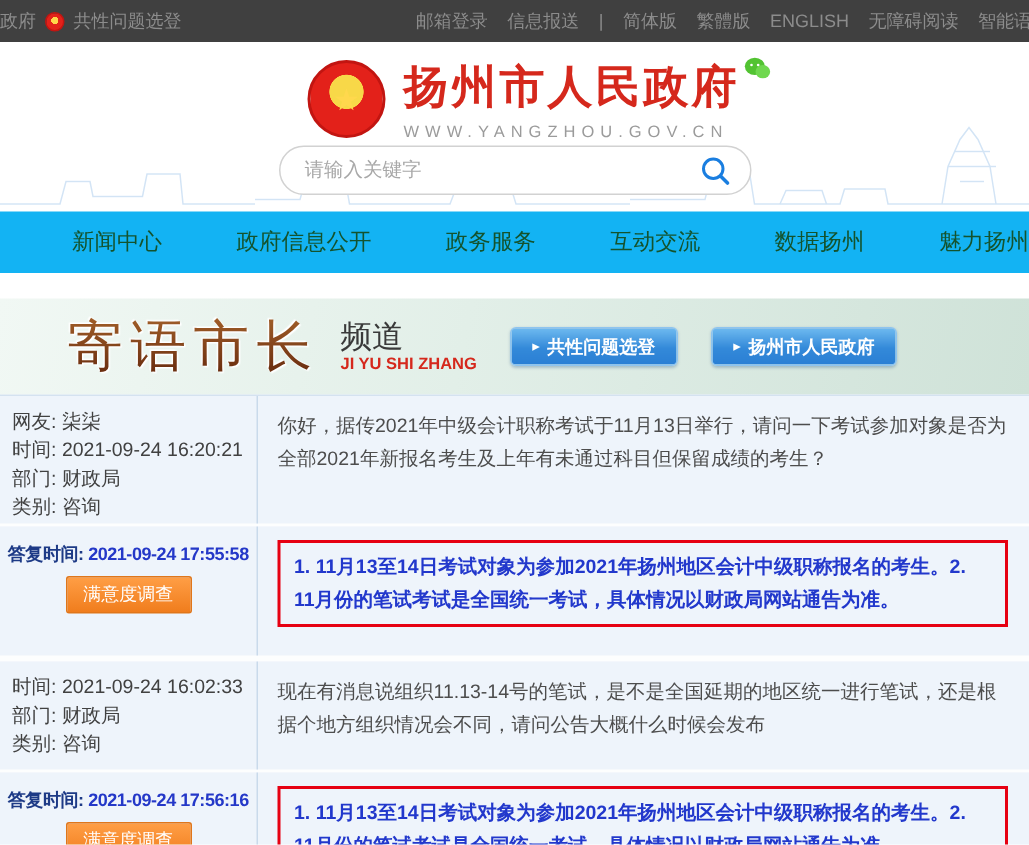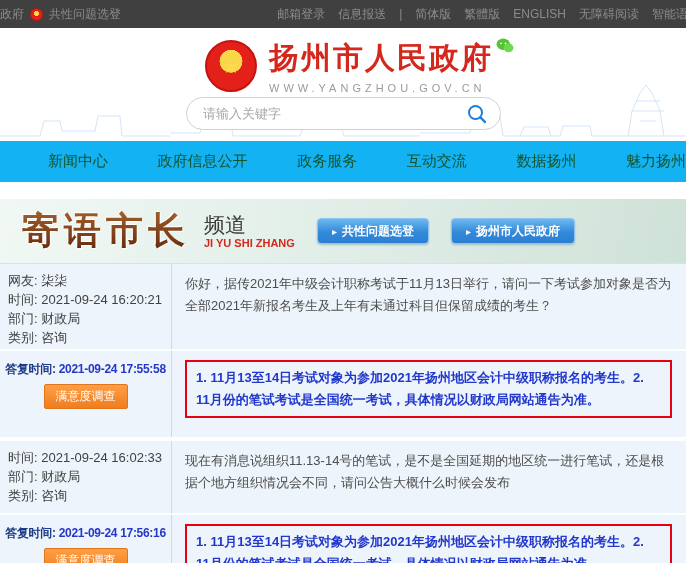--- a/index.html
+++ b/index.html
@@ -30,36 +30,36 @@
   .site-title { font-size:30px; font-weight:bold; color:#d5281c; letter-spacing:2px;
     font-family:"Liberation Sans","DejaVu Sans",sans-serif; }
   .site-url { font-size:11px; color:#9b9b9b; letter-spacing:4px; margin-top:3px; }
   .wechat-line { position:absolute; left:496px; top:10px; display:flex; align-items:center;
     gap:7px; font-size:12px; color:#8c8c8c; }
   .wechat-icon { width:18px; height:16px; position:relative; }
   .search-box { position:absolute; left:186px; top:69px; width:315px; height:33px;
     border:1px solid #d2d2d2; border-radius:17px; background:#fff; display:flex;
     align-items:center; padding:0 12px 0 16px; }
   .search-box input { border:none; outline:none; flex:1; font-size:13px; color:#555;
-    background:transparent; font-family:Liberation Sans, sans-serif; }
+    background:transparent; font-family:Liberation Mono, monospace; }
   .search-box input::placeholder { color:#a8a8a8; }
   .search-btn { width:22px; height:22px; cursor:pointer; flex:0 0 auto; }
 
   
   .nav { position:absolute; left:0; top:141px; width:686px; height:41px; background:#13b3f3;
     display:flex; align-items:center; overflow:hidden; }
   .nav-inner { display:flex; width:740px; padding-left:48px; justify-content:space-between; }
   .nav-item { color:#14532d; font-size:15px; white-space:nowrap; cursor:pointer;text-align:center; }
 
   
   .banner { position:absolute; left:0; top:199px; width:686px; height:64px;
     background:linear-gradient(102deg,#f1f8f4 0%,#e2efe8 45%,#cfe2d8 100%);
     display:flex; align-items:center; }
-  .banner-title { margin-left:22px; font-family:"DejaVu Serif","Liberation Serif",serif;
-    font-size:37px; font-weight:bold; letter-spacing:5px; color:#7c3a12;
+  .banner-title { margin-left:45px; font-family:"DejaVu Serif","Liberation Serif",serif;
+    font-size:37px; font-weight:normal; letter-spacing:5px; color:#7c3a12;
     background:linear-gradient(#a8652c,#5f230a); -webkit-background-clip:text;
     background-clip:text; -webkit-text-fill-color:transparent;
     filter:drop-shadow(1px 1px 0 #fff) drop-shadow(-1px -1px 0 #fff); white-space:nowrap; }
   .banner-channel { margin-left:14px; line-height:1.15; }
   .channel-cn { font-size:21px; color:#3a3a3a; }
   .channel-py { font-size:11px; font-weight:bold; color:#d5281c; white-space:nowrap; }
   .banner-btn { margin-left:22px; height:26px; padding:0 14px; border-radius:4px;
     background:linear-gradient(#6db9ef 0%,#3389d9 55%,#2a7fd4 100%);
     border:1px solid #8ec4ef; color:#fff; font-size:12px; font-weight:bold;
     display:flex; align-items:center; gap:5px; cursor:pointer; white-space:nowrap;

